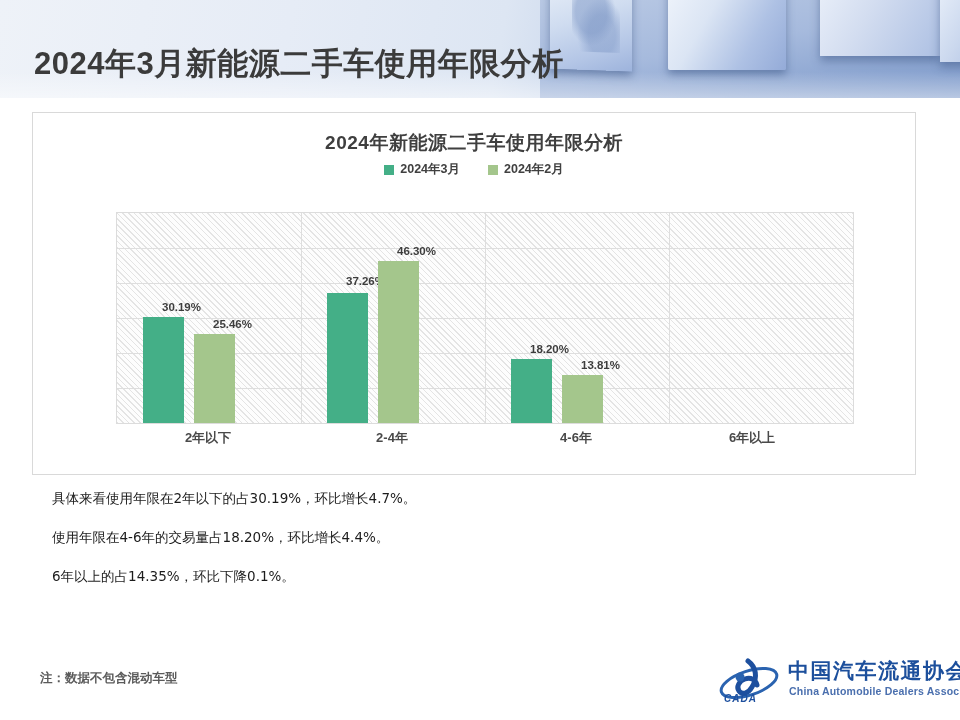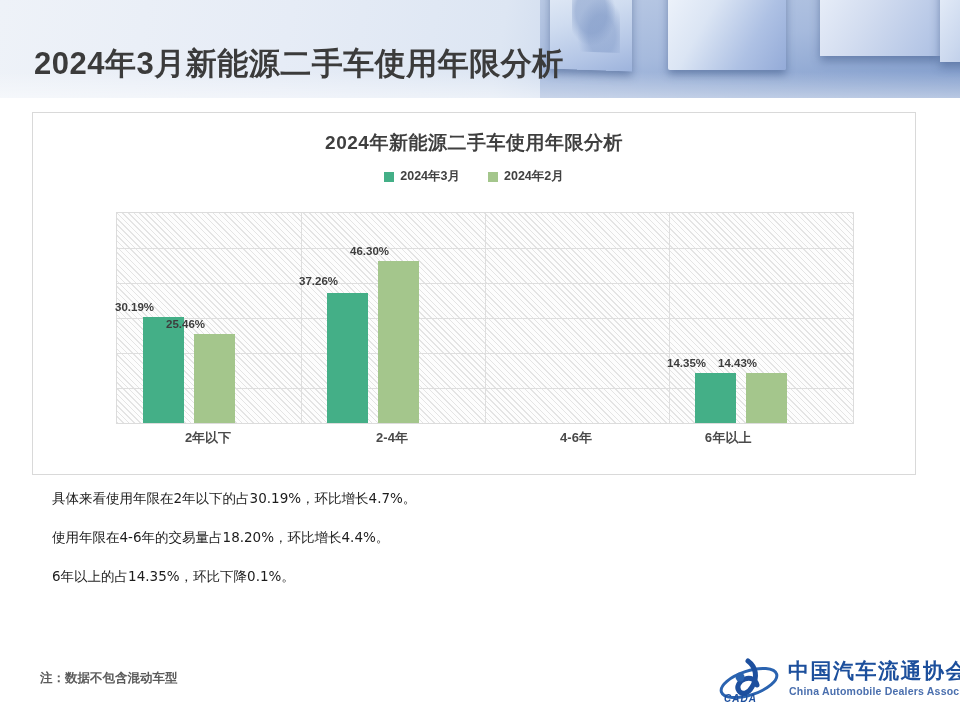--- a/index.html
+++ b/index.html
@@ -54,21 +54,21 @@
   #chart-card{
     position:absolute; left:32px; top:112px; width:884px; height:363px;
     background:#fff; border:1px solid #d9d9d9;
   }
   #chart-title{
     position:absolute; left:0; top:17px; width:100%;
     text-align:center; font-size:19px; font-weight:bold; color:#3f3f3f;
     letter-spacing:.5px;
   }
   #chart-legend{
-    position:absolute; left:0; top:55px; width:100%;
+    position:absolute; left:0; top:48px; width:100%;
     display:flex; justify-content:center; align-items:center; gap:28px;text-align:center;
   }
   .legend-item{ display:flex; align-items:center; gap:6px; }
   .legend-swatch{ width:10px; height:10px; display:block; }
   .legend-label{ font-size:12.5px; font-weight:bold; color:#404040; }
 
   
   #plot-area{
     position:absolute; left:83px; top:99px; width:738px; height:212px;
     border:1px solid #dcdcdc;
@@ -77,21 +77,21 @@
       repeating-linear-gradient(45deg,#e4e4e4 0 1px,rgba(0,0,0,0) 1px 4px);
   }
   .gridline{ position:absolute; left:0; width:100%; height:1px; background:#dedede; }
   .vgridline{ position:absolute; top:0; height:100%; width:1px; background:#dedede; }
 
   .bar-group{ position:absolute; bottom:0; height:100%; }
   .bar{ position:absolute; bottom:0; width:41px; }
   .bar.s1{ background:#44af87; left:26px; }
   .bar.s2{ background:#a4c68c; left:77px; }
   .bar-label{
-    position:absolute; width:86px; text-align:left;
+    position:absolute; width:86px; text-align:right;
     font-size:11.5px; font-weight:bold; color:#3d3d3d; white-space:nowrap;
   }
   .bar-label.s1{ left:-2px; }
   .bar-label.s2{ left:49px; }
 
   .cat-label{
     position:absolute; top:316px; width:140px; text-align:center;
     font-size:13px; font-weight:bold; color:#4a4a4a;
   }
 
@@ -177,32 +177,32 @@
         <div class="bar-label s1" style="bottom: 109.665px;">30.19%</div>
         <div class="bar s2" style="height: 89.11px; background: rgb(164, 198, 140);"></div>
         <div class="bar-label s2" style="bottom: 93.11px;">25.46%</div>
       </div>
       <div class="bar-group" style="left: 184px; width: 184px;">
         <div class="bar s1" style="height: 130.41px; background: rgb(68, 175, 135);"></div>
         <div class="bar-label s1" style="bottom: 136px;">37.26%</div>
         <div class="bar s2" style="height: 162.05px; background: rgb(164, 198, 140);"></div>
         <div class="bar-label s2" style="bottom: 166.05px;">46.30%</div>
       </div>
-      <div class="bar-group" style="left: 552px; width: 184px;">
-        <div class="bar s1" style="height: 50.225px; background: rgb(68, 175, 135);"></div>
-        <div class="bar-label s1" style="bottom: 54.225px;">14.35%</div>
-        <div class="bar s2" style="height: 50.505px; background: rgb(164, 198, 140);"></div>
-        <div class="bar-label s2" style="bottom: 54.505px;">14.43%</div>
+      <div class="bar-group" style="left: 368px; width: 184px;">
+        <div class="bar s1" style="height: 63.7px; background: rgb(68, 175, 135);"></div>
+        <div class="bar-label s1" style="bottom: 67.7px;">18.20%</div>
+        <div class="bar s2" style="height: 48.335px; background: rgb(164, 198, 140);"></div>
+        <div class="bar-label s2" style="bottom: 52.335px;">13.81%</div>
       </div>
     </div>
 
   <div class="cat-label" id="cat-0" style="left: 105px;">2年以下</div>
   <div class="cat-label" id="cat-1" style="left: 289px;">2-4年</div>
   <div class="cat-label" id="cat-2" style="left: 473px;">4-6年</div>
-  <div class="cat-label" id="cat-3" style="left: 625px; font-family: Liberation Mono, monospace;">6年以上</div>
+  <div class="cat-label" id="cat-3" style="left: 649px;">6年以上</div>
 </div>
 
 <div id="commentary">
   <p class="para" id="para-1">具体来看使用年限在2年以下的占30.19%，环比增长4.7%。</p>
   <p class="para" id="para-3">使用年限在4-6年的交易量占18.20%，环比增长4.4%。</p>
   <p class="para" id="para-4">6年以上的占14.35%，环比下降0.1%。</p>
 </div>
 
 <div id="footnote">注：数据不包含混动车型</div>
 

